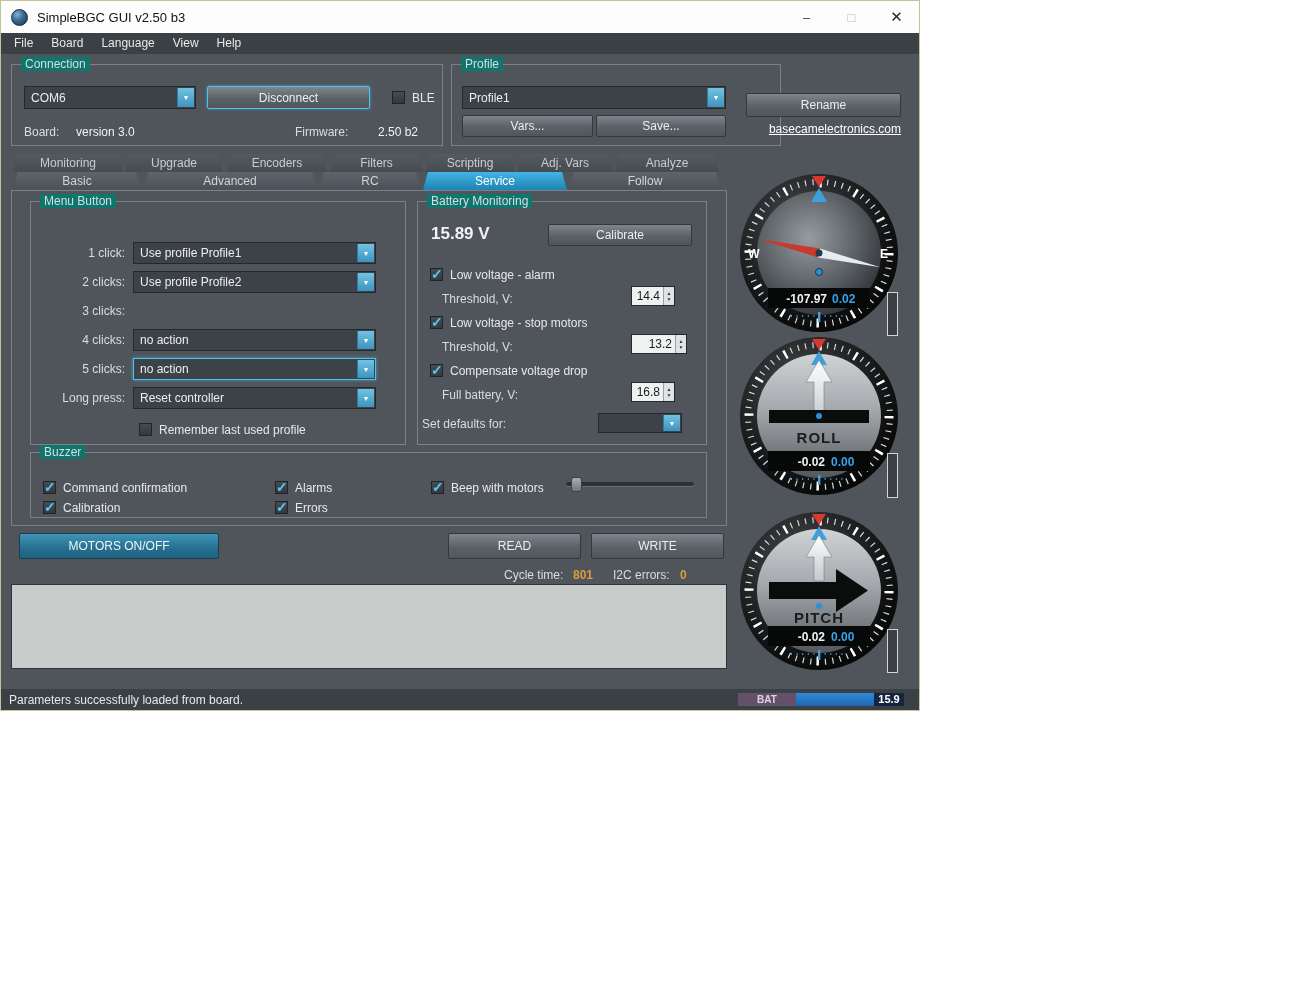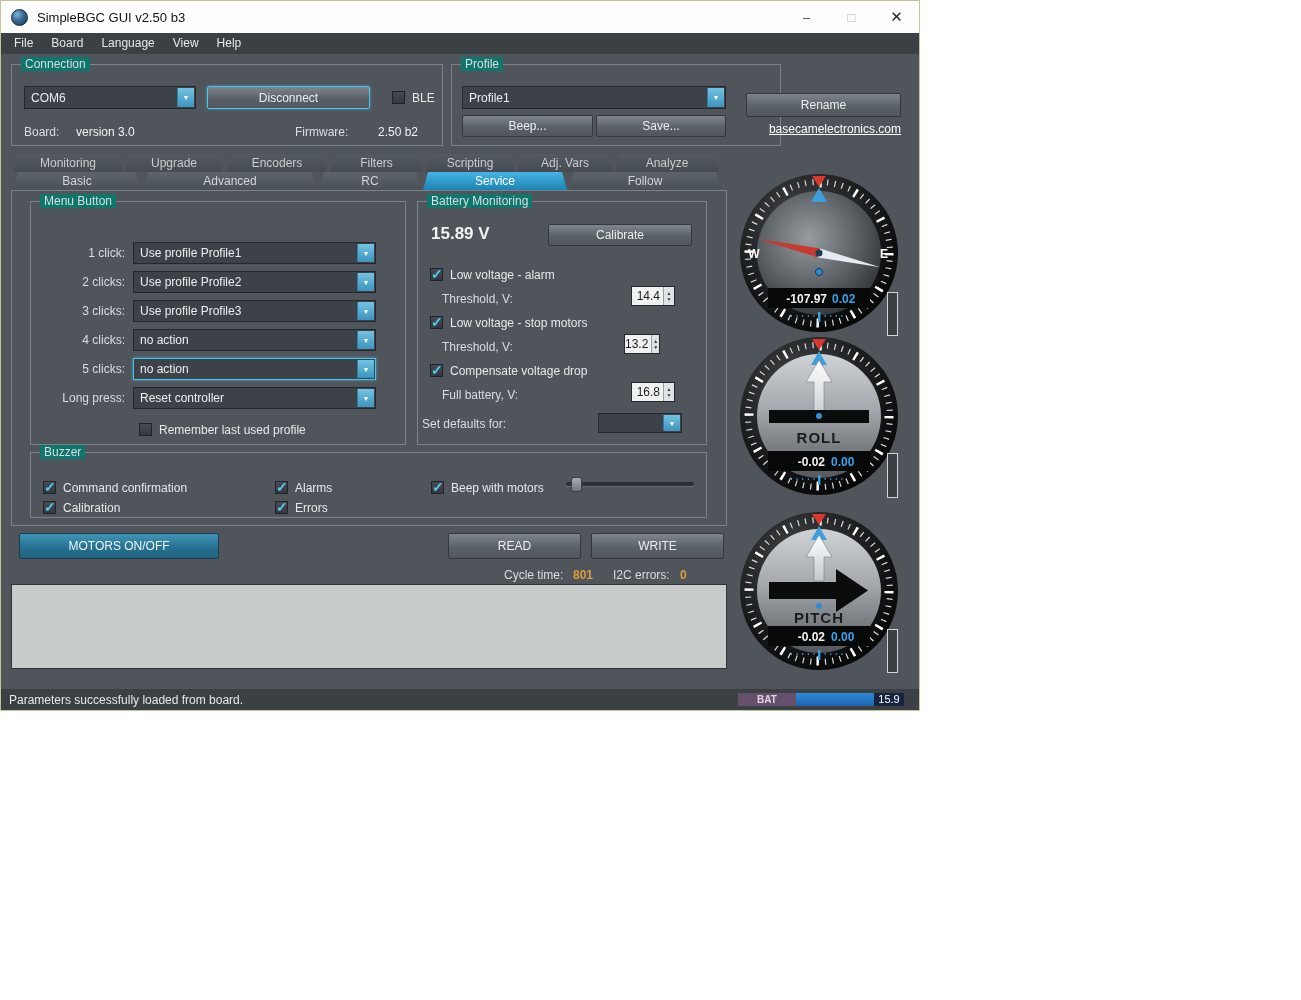--- a/index.html
+++ b/index.html
@@ -50,21 +50,21 @@
   .slider-track{position:absolute;left:0;right:0;top:5px;height:4px;background:#2c3136;border-radius:2px;box-shadow:0 1px 0 rgba(255,255,255,.15)}
   .slider-thumb{position:absolute;left:5px;top:0;width:11px;height:15px;background:linear-gradient(#a6adb3,#70777d);border:1px solid #3a3f44;border-radius:3px}
   .gauge{position:absolute;width:160px;height:160px}
   .sidebar-ind{position:absolute;width:11px;border:1px solid #d2d5d8;background:rgba(0,0,0,.25)}
   
   .statusbar{position:absolute;left:0;right:0;bottom:0;height:21px;background:#3b4045}
   .status-msg{position:absolute;left:8px;top:4px;font-size:12px;color:#e6e8ea;white-space:nowrap}
   .bat{position:absolute;left:737px;top:4px;height:13px;display:flex}
   .bat-label{width:58px;background:#64506a;color:#e0d2e4;font-size:10px;font-weight:bold;text-align:center;line-height:13px}
   .bat-fill{width:78px;background:linear-gradient(#2f8ad8,#1f66b0)}
-  .bat-value{width:30px;background:#16253f;color:#ffffff;font-size:11px;font-weight:normal;text-align:center;line-height:13px}
+  .bat-value{width:30px;background:#16253f;color:#ffffff;font-size:11px;font-weight:bold;text-align:center;line-height:13px}
 </style>
 </head>
 <body>
 
 <div class="win">
 
   <div class="titlebar">
     <div class="app-icon"></div>
     <div class="title-text">SimpleBGC GUI v2.50 b3</div>
     <div class="win-controls">
@@ -100,21 +100,21 @@
       <span class="label" style="left:283px;top:60px">Firmware:</span>
       <span class="value" style="left:366px;top:60px">2.50 b2</span>
     </div>
 
     <div class="group" style="left:450px;top:10px;width:330px;height:82px">
       <span class="glabel">Profile</span>
       <div class="combo" style="left:10px;top:21px;width:264px;height:23px">
         <span class="combo-text">Profile1</span>
         <span class="combo-arrow"></span>
       </div>
-      <div class="btn" style="left:10px;top:50px;width:131px;height:22px">Beep...</div>
+      <div class="btn" style="left:10px;top:50px;width:131px;height:22px">Vars...</div>
       <div class="btn" style="left:144px;top:50px;width:130px;height:22px">Save...</div>
     </div>
 
     <div class="btn" style="left:745px;top:39px;width:155px;height:24px">Rename</div>
     <a class="link" style="left:745px;top:68px;width:155px">basecamelectronics.com</a>
 
     <div style="position:absolute;left:0;top:100px;width:920px;height:18px">
       <div class="tab back" style="left:12px;width:110px">Monitoring</div>
       <div class="tab back" style="left:124px;width:98px">Upgrade</div>
       <div class="tab back" style="left:226px;width:100px">Encoders</div>
@@ -143,24 +143,20 @@
           <span class="combo-arrow"></span>
         </div>
 
         <span class="label" style="left:0;top:73px;width:94px;text-align:right">2 clicks:</span>
         <div class="combo" style="left:102px;top:69px;width:243px;height:22px">
           <span class="combo-text">Use profile Profile2</span>
           <span class="combo-arrow"></span>
         </div>
 
         <span class="label" style="left:0;top:102px;width:94px;text-align:right">3 clicks:</span>
-        <div class="combo" style="left:102px;top:98px;width:243px;height:22px">
-          <span class="combo-text">Use profile Profile3</span>
-          <span class="combo-arrow"></span>
-        </div>
 
         <span class="label" style="left:0;top:131px;width:94px;text-align:right">4 clicks:</span>
         <div class="combo" style="left:102px;top:127px;width:243px;height:22px">
           <span class="combo-text">no action</span>
           <span class="combo-arrow"></span>
         </div>
 
         <span class="label" style="left:0;top:160px;width:94px;text-align:right">5 clicks:</span>
         <div class="combo focus" style="left:102px;top:156px;width:243px;height:22px">
           <span class="combo-text">no action</span>
@@ -192,21 +188,21 @@
         <div class="spinner" style="left:213px;top:84px;width:44px;height:20px">
           <span class="spin-val">14.4</span>
           <span class="spin-btns"></span>
         </div>
 
         <div class="cbrow" style="left:12px;top:113px">
           <span class="checkbox checked"></span>
           <span>Low voltage - stop motors</span>
         </div>
         <span class="label" style="left:24px;top:138px">Threshold, V:</span>
-        <div class="spinner" style="left:206px;top:132px;width:36px;height:20px">
+        <div class="spinner" style="left:213px;top:132px;width:56px;height:20px">
           <span class="spin-val">13.2</span>
           <span class="spin-btns"></span>
         </div>
 
         <div class="cbrow" style="left:12px;top:161px">
           <span class="checkbox checked"></span>
           <span>Compensate voltage drop</span>
         </div>
         <span class="label" style="left:24px;top:186px">Full battery, V:</span>
         <div class="spinner" style="left:213px;top:180px;width:44px;height:20px">

